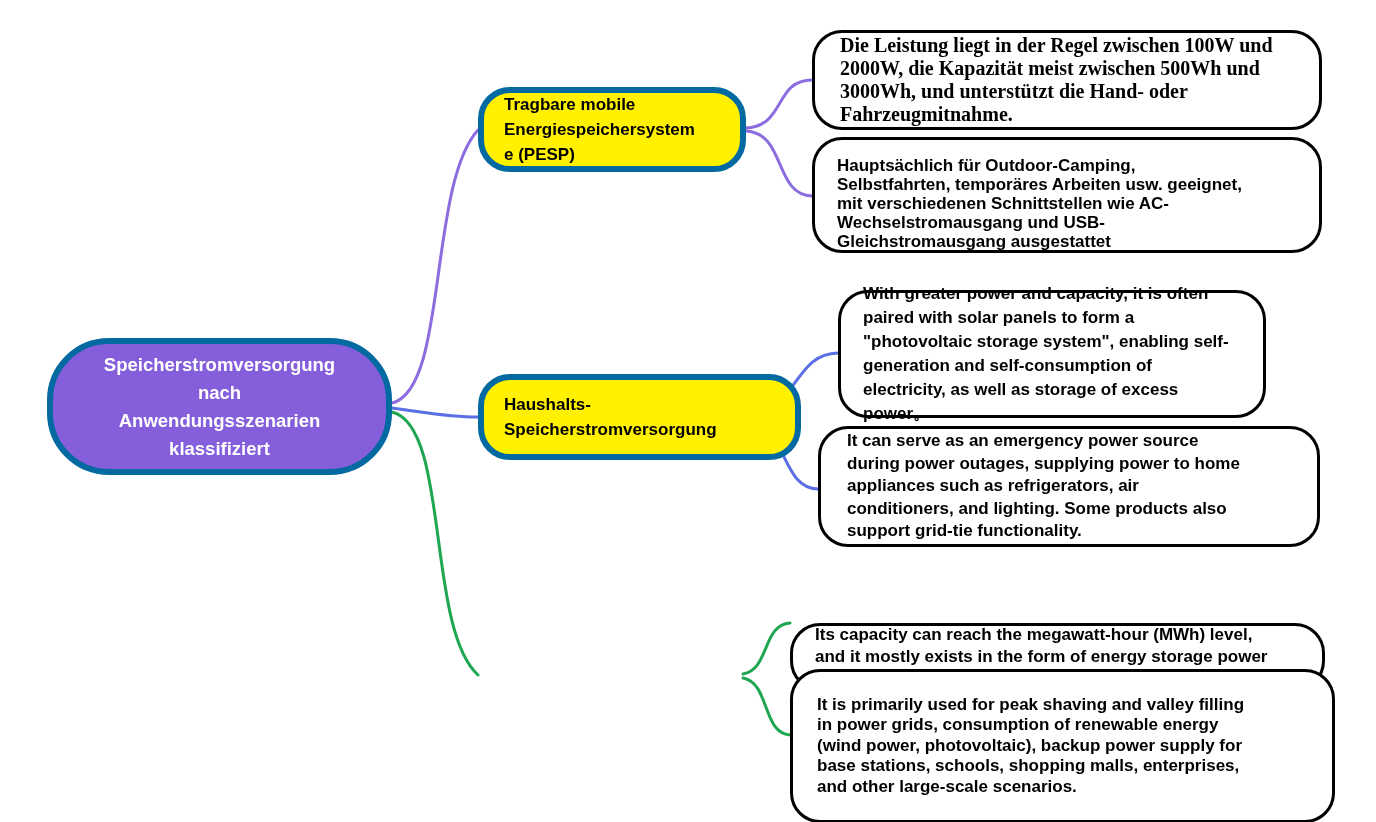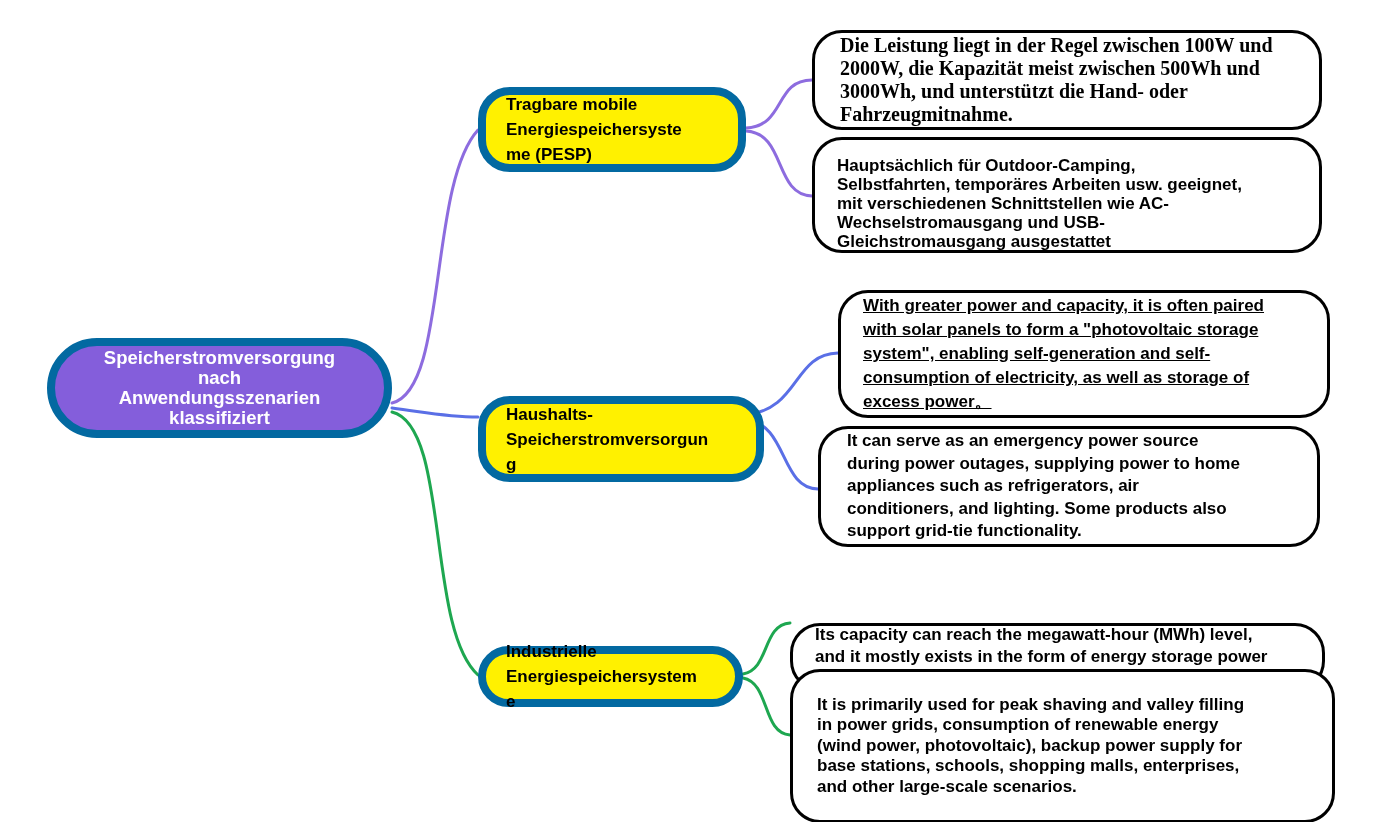--- a/index.html
+++ b/index.html
@@ -9,53 +9,53 @@
     background:#ffffff;
     overflow:hidden;
     font-family:"Liberation Sans", sans-serif;
   }
   .connectors{position:absolute;left:0;top:0;width:1376px;height:822px;}
   .connectors path{fill:none;stroke-width:3;stroke-linecap:round;}
   .node{
     position:absolute;
     box-sizing:border-box;
     display:flex;align-items:center;
-    border:8px solid #0369a1;
+    border:6px solid #0369a1;
     font-weight:bold;
     white-space:pre-line;
     overflow-wrap:break-word;
     word-wrap:break-word;
   }
   .node span{display:block;width:100%;}
   .root{
-    left:47px;top:338px;width:345px;height:100px;
+    left:47px;top:338px;width:345px;height:137px;
     background:#845EDB;border-radius:62px;
-    color:#ffffff;font-size:18.5px;line-height:20px;
+    color:#ffffff;font-size:18.5px;line-height:28px;
     text-align:center;justify-content:center;
     padding:0 48px;
   }
   .branch{
     background:#FFF100;border-radius:32px;
     color:#000;font-size:17px;line-height:25px;
   }
   .branch.b1{left:478px;top:87px;width:268px;height:85px;padding:0 45px 0 20px;}
-  .branch.b2{left:478px;top:374px;width:286px;height:86px;padding:0 45px 0 20px;margin-top:22px;}
+  .branch.b2{left:478px;top:374px;width:323px;height:86px;padding:0 45px 0 20px;}
   .branch.b3{left:478px;top:646px;width:265px;height:61px;padding:0 30px 0 20px;}
   .leaf{
     background:#ffffff;border:3px solid #000;border-radius:30px;
     color:#000;font-size:17px;line-height:23px;
   }
   .leaf.l1{
     left:812px;top:30px;width:510px;height:100px;
     font-family:"Liberation Serif", serif;
     font-size:20px;line-height:23px;
     padding:0 35px 0 25px;
   }
   .leaf.l2{left:812px;top:137px;width:510px;height:116px;line-height:19px;padding:16px 69px 0 22px;}
-  .leaf.l3{left:838px;top:290px;width:492px;height:128px;line-height:24px;padding:0 28px 0 22px;text-decoration:underline;}
+  .leaf.l3{left:838px;top:290px;width:428px;height:128px;line-height:24px;padding:0 28px 0 22px;}
   .leaf.l4{left:818px;top:426px;width:502px;height:121px;line-height:22.5px;padding:0 74px 0 26px;}
   .leaf.l5{left:790px;top:587px;width:535px;height:68px;line-height:22px;padding:0 52px 0 22px;margin-top:36px;}
   .leaf.l6{left:790px;top:669px;width:545px;height:154px;line-height:20.5px;padding:0 78px 0 24px;}
 </style>
 </head>
 <body>
 
 <div class="canvas">
 
   <svg class="connectors" viewBox="0 0 1376 822">
@@ -73,23 +73,20 @@
   <div class="node root">
     <span>Speicherstromversorgung nach Anwendungsszenarien klassifiziert</span>
   </div>
 
   <div class="node branch b1">
     <span>Tragbare mobile Energiespeichersysteme (PESP)</span>
   </div>
   <div class="node branch b2">
     <span>Haushalts-Speicherstromversorgung</span>
   </div>
-  <div class="node branch b3">
-    <span>Industrielle Energiespeichersysteme</span>
-  </div>
 
   <div class="node leaf l1">
     <span>Die Leistung liegt in der Regel zwischen 100W und 2000W, die Kapazität meist zwischen 500Wh und 3000Wh, und unterstützt die Hand- oder Fahrzeugmitnahme.</span>
   </div>
   <div class="node leaf l2">
     <span>Hauptsächlich für Outdoor-Camping, Selbstfahrten, temporäres Arbeiten usw. geeignet, mit verschiedenen Schnittstellen wie AC-Wechselstromausgang und USB-Gleichstromausgang ausgestattet</span>
   </div>
   <div class="node leaf l3">
     <span>With greater power and capacity, it is often paired with solar panels to form a "photovoltaic storage system", enabling self-generation and self-consumption of electricity, as well as storage of excess power。</span>
   </div>

